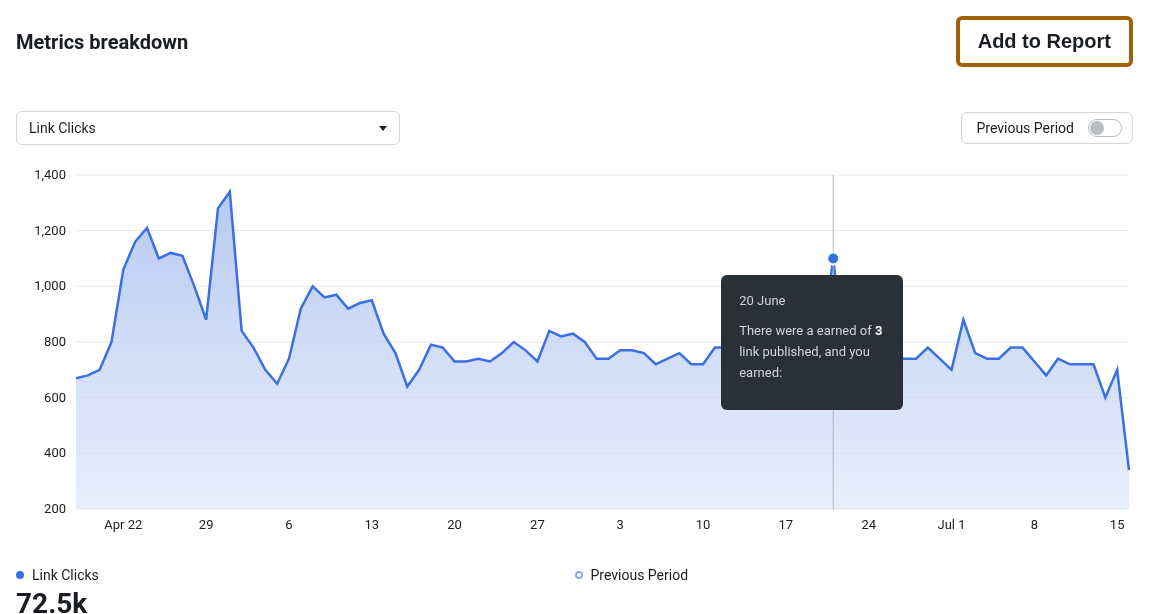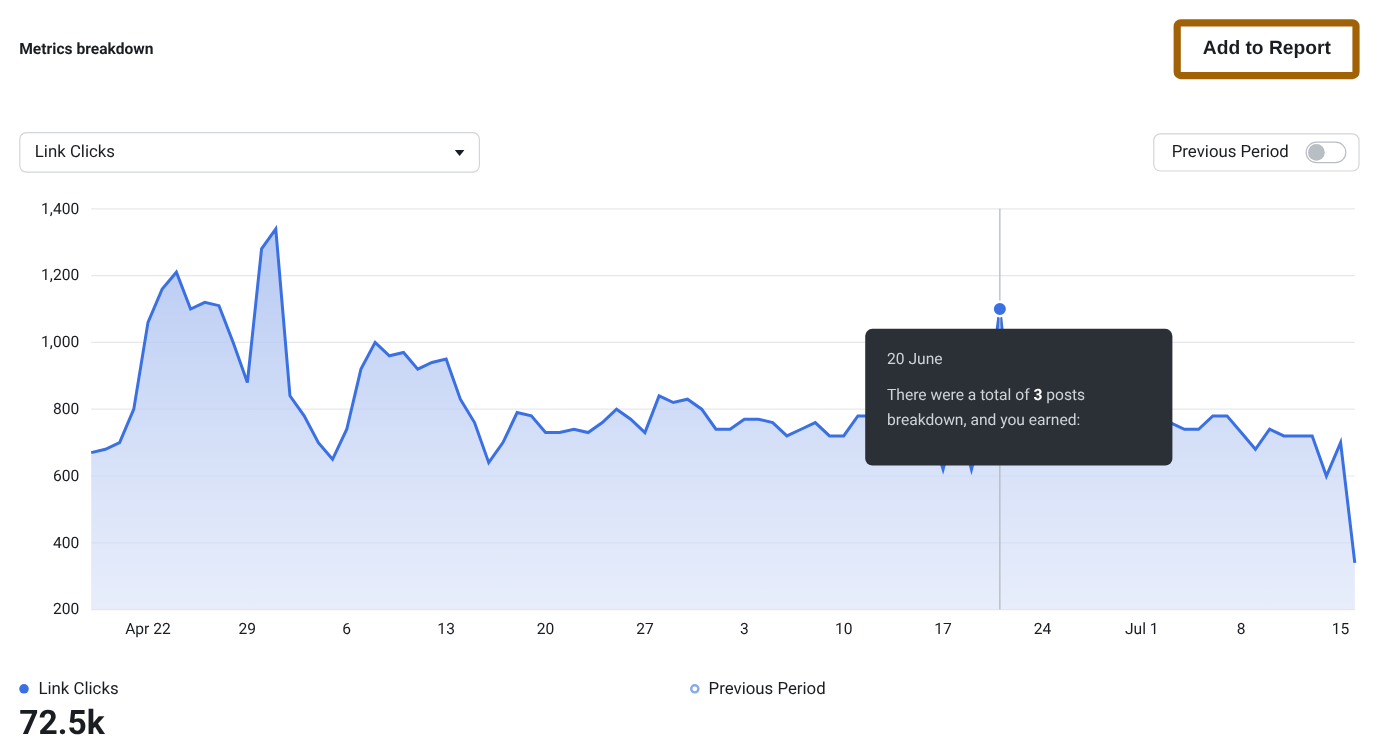--- a/index.html
+++ b/index.html
@@ -16,30 +16,30 @@
     padding: 16px 16px 0 16px;
     position: relative;
   }
   .header-row {
     display: flex;
     justify-content: space-between;
     align-items: center;
     margin-bottom: 44px;
   }
   .title {
-    font-size: 13px;
+    font-size: 20px;
     font-weight: 700;
     color: #1a1d21;
   }
   .btn {
-    border: 6px solid #a16207;
+    border: 4px solid #a16207;
     background: #fff;
     border-radius: 6px;
     padding: 10px 18px;
-    font-size: 16px;
+    font-size: 20px;
     font-weight: 600;
     cursor: pointer;
     color: #1a1d21;
   }
   .controls-row {
     display: flex;
     justify-content: space-between;
     align-items: center;
     margin-bottom: 24px;
   }
@@ -123,21 +123,21 @@
     stroke-width: 2;
   }
   .tooltip {
     position: absolute;
     background: #2b3036;
     color: #e6e8eb;
     border-radius: 6px;
     padding: 16px 18px;
     font-size: 13px;
     line-height: 1.6;
-    width: 256px;
+    width: 182px;
     pointer-events: none;
   }
   .tooltip .tt-date {
     color: #cfd4d9;
     margin-bottom: 10px;
   }
   .tooltip .tt-body { color: #cfd4d9; margin-bottom: 10px; }
   .tooltip .tt-body b { color: #fff; font-weight: 700; }
   .tooltip .tt-metric {
     display: flex;
@@ -242,21 +242,21 @@
         <text x="852.7078651685392" y="360" class="xtick-label">24</text>
         <text x="935.5280898876405" y="360" class="xtick-label">Jul 1</text>
         <text x="1018.3483146067416" y="360" class="xtick-label">8</text>
         <text x="1101.1685393258426" y="360" class="xtick-label">15</text>
         <line x1="817.2134831460673" x2="817.2134831460673" y1="6" y2="340" class="hover-line"></line>
         <circle cx="817.2134831460673" cy="89.5" r="6" class="hover-dot"></circle>
       </svg>
     <div class="tooltip" id="tooltip" style="left: 705.213px; top: 105.5px;">
       <div class="tt-date">20 June</div>
       <div class="tt-body">
-        <span>There were a total of </span><b>3</b><span> posts breakdown, and you earned:</span>
+        <span>There were a earned of </span><b>3</b><span> link published, and you earned:</span>
       </div>
     </div>
   </div>
 
   <div class="footer">
     <div class="footer-col">
       <div class="footer-label">
         <span class="dot-solid"></span>
         <span>Link Clicks</span>
       </div>

